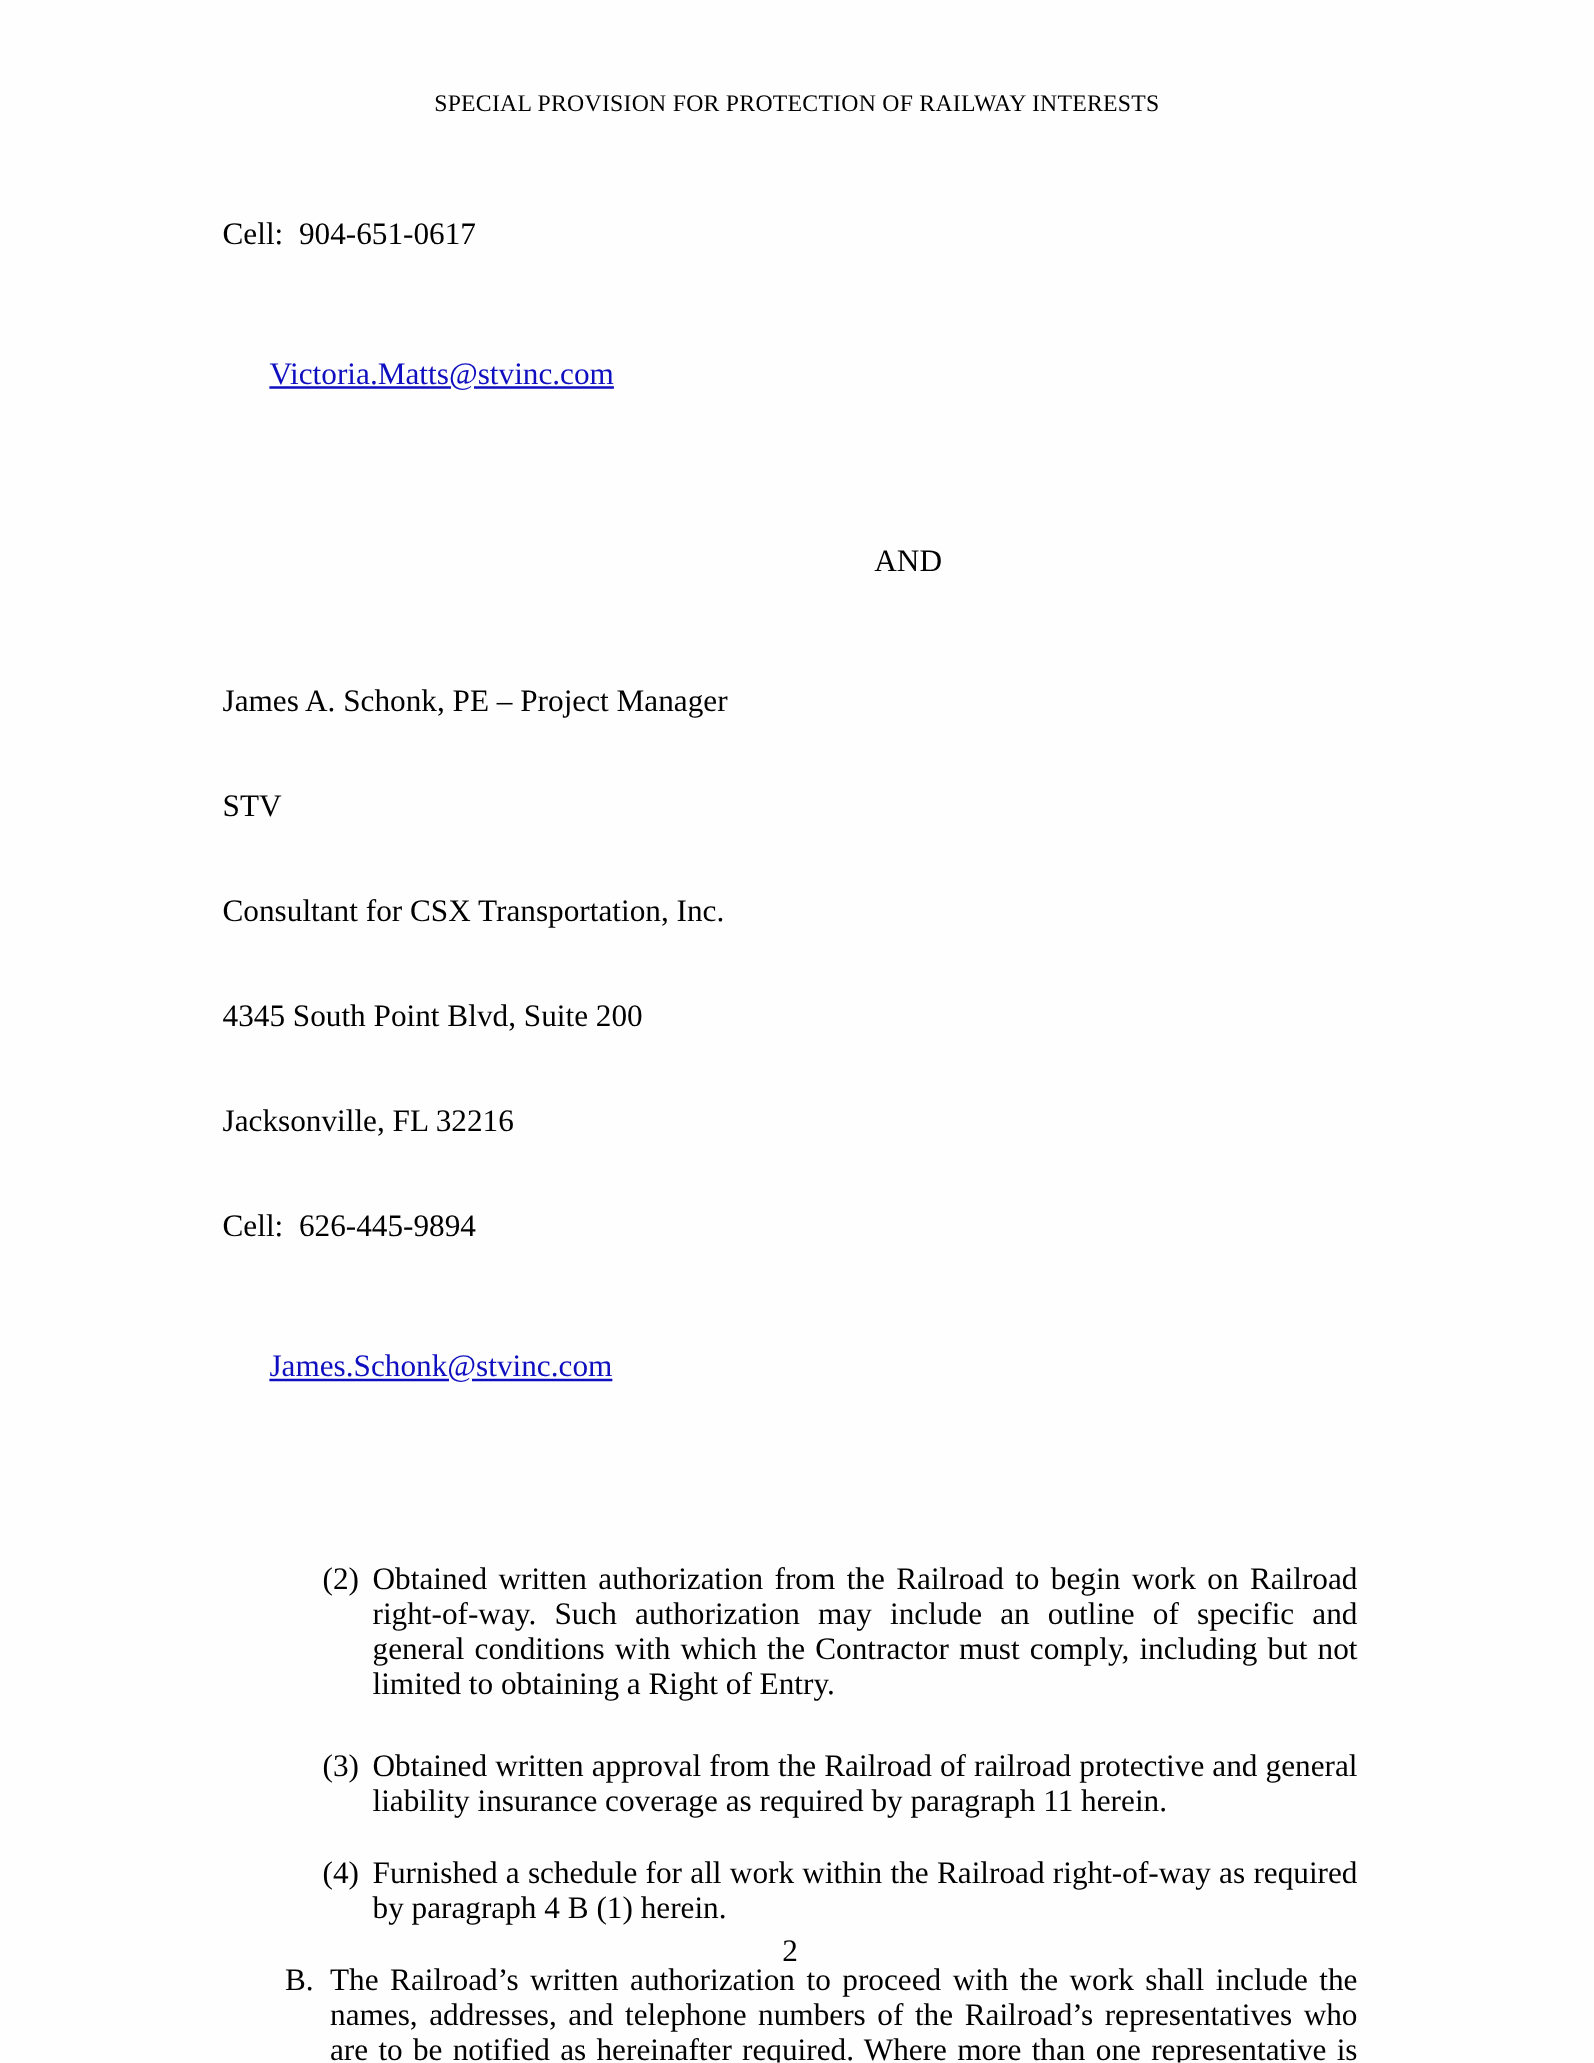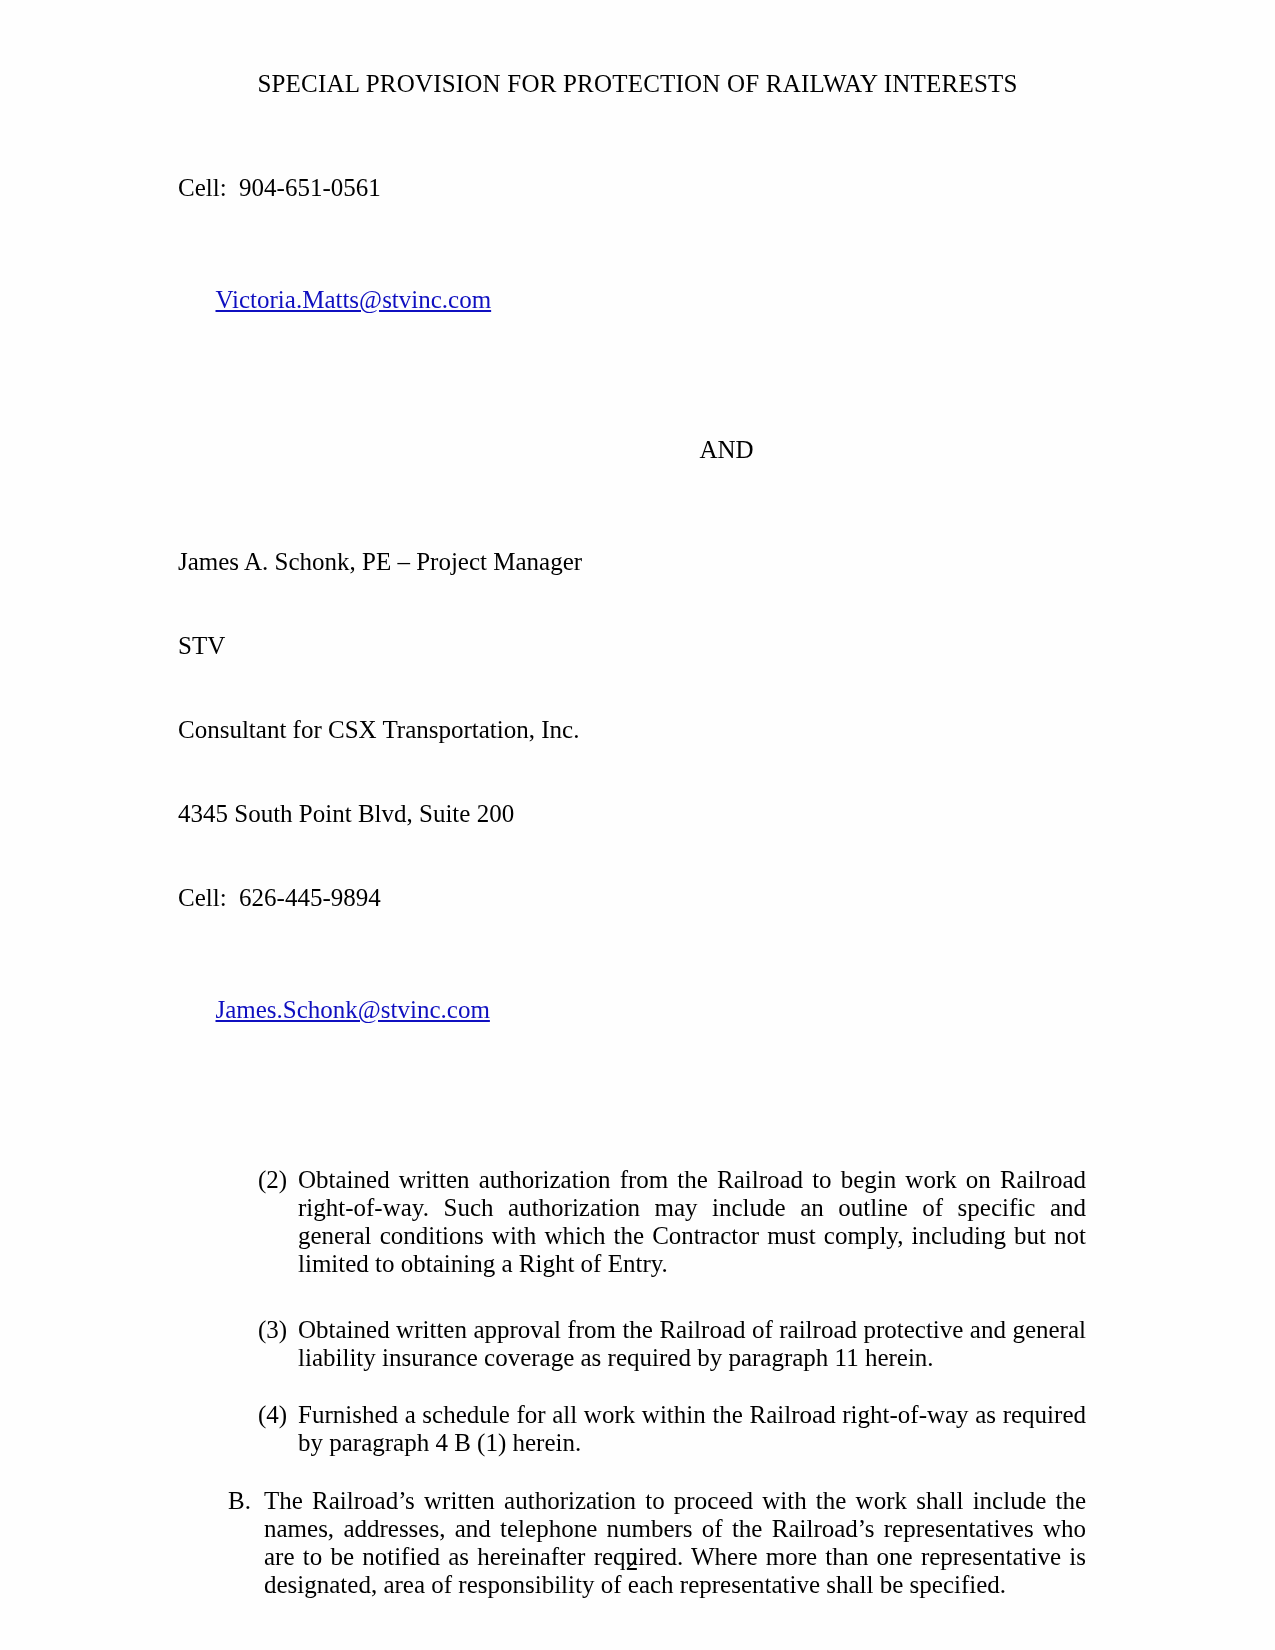--- a/index.html
+++ b/index.html
@@ -12,21 +12,21 @@
   .page {
     position: relative;
     width: 1275px;
     height: 1650px;
     margin: 0 auto;
     background: #fefefe;
     overflow: hidden;
   }
   .doc-title {
     padding-top: 70px;
-    font-size: 25px;
+    font-size: 19px;
     line-height: 28px;
     text-align: center;
     letter-spacing: 0.2px;
   }
   .contact-block {
     margin-left: 178px;
     font-size: 25px;
     line-height: 28px;
     white-space: pre-wrap;
   }
@@ -71,33 +71,34 @@
   }
 </style>
 </head>
 <body>
 
 <div class="page">
 
   <div class="doc-title">SPECIAL PROVISION FOR PROTECTION OF RAILWAY INTERESTS</div>
 
   <div class="contact-block contact-block-1">
-    <div class="contact-line">Cell:  904-651-0561</div>
+    <div class="contact-line">Cell:  904-651-0617</div>
     <div class="contact-line">
       <a class="email-link">Victoria.Matts@stvinc.com</a>
     </div>
   </div>
 
   <div class="contact-block conjunction">AND</div>
 
   <div class="contact-block contact-block-2">
     <div class="contact-line">James A. Schonk, PE – Project Manager</div>
     <div class="contact-line">STV</div>
     <div class="contact-line">Consultant for CSX Transportation, Inc.</div>
     <div class="contact-line">4345 South Point Blvd, Suite 200</div>
+    <div class="contact-line">Jacksonville, FL 32216</div>
     <div class="contact-line">Cell:  626-445-9894</div>
     <div class="contact-line">
       <a class="email-link">James.Schonk@stvinc.com</a>
     </div>
   </div>
 
   <div class="body-list">
 
     <div class="item item-sub mt-first">
       <span class="marker">(2)</span>

